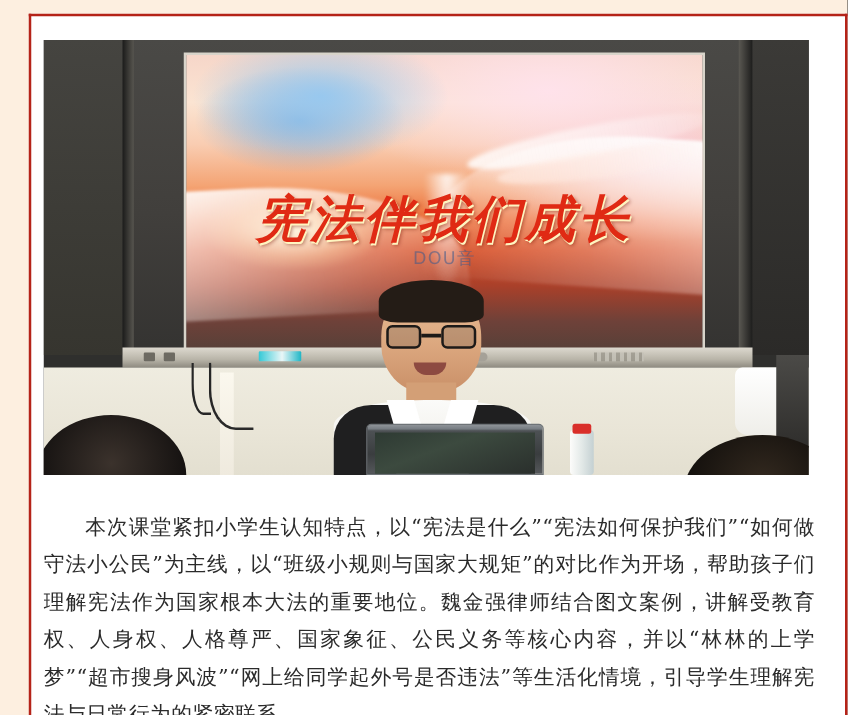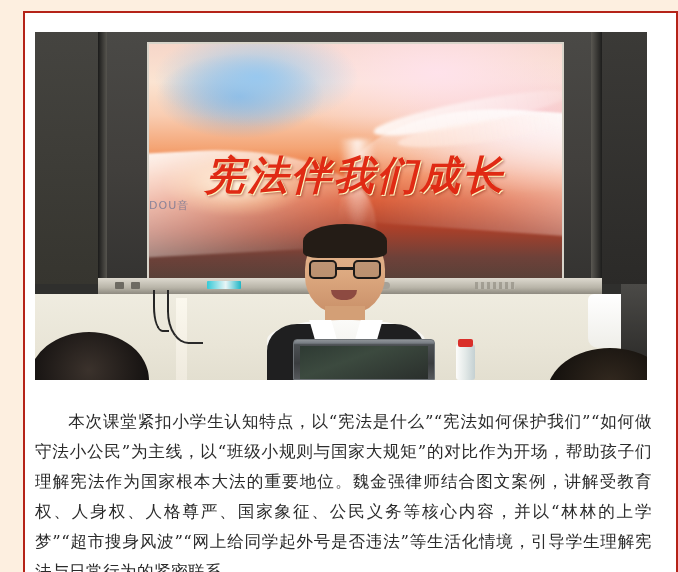--- a/index.html
+++ b/index.html
@@ -161,22 +161,23 @@
     font-size: 40px;
     letter-spacing: 3px;
     color: #e02a14;
     text-shadow: 1px 1px 0 #fff5c0, 2px 2px 3px rgba(120,20,0,.45);
     white-space: nowrap;
   }
   #screen-watermark {
     position: absolute;
     left: 0; right: 0;
     top: 154px;
+    text-align: center;
     font-family: "DejaVu Sans", sans-serif;
-    font-size: 11px;
+    font-size: 14px;
     letter-spacing: 1px;
     color: rgba(60,90,140,.55);
   }
 
   
   .wall-light {
     position: absolute;
     left: 0; top: 262px; right: 0; height: 86px;
     background: linear-gradient(180deg,#efece0 0%,#e9e5d7 60%,#e3dfd0 100%);
   }

